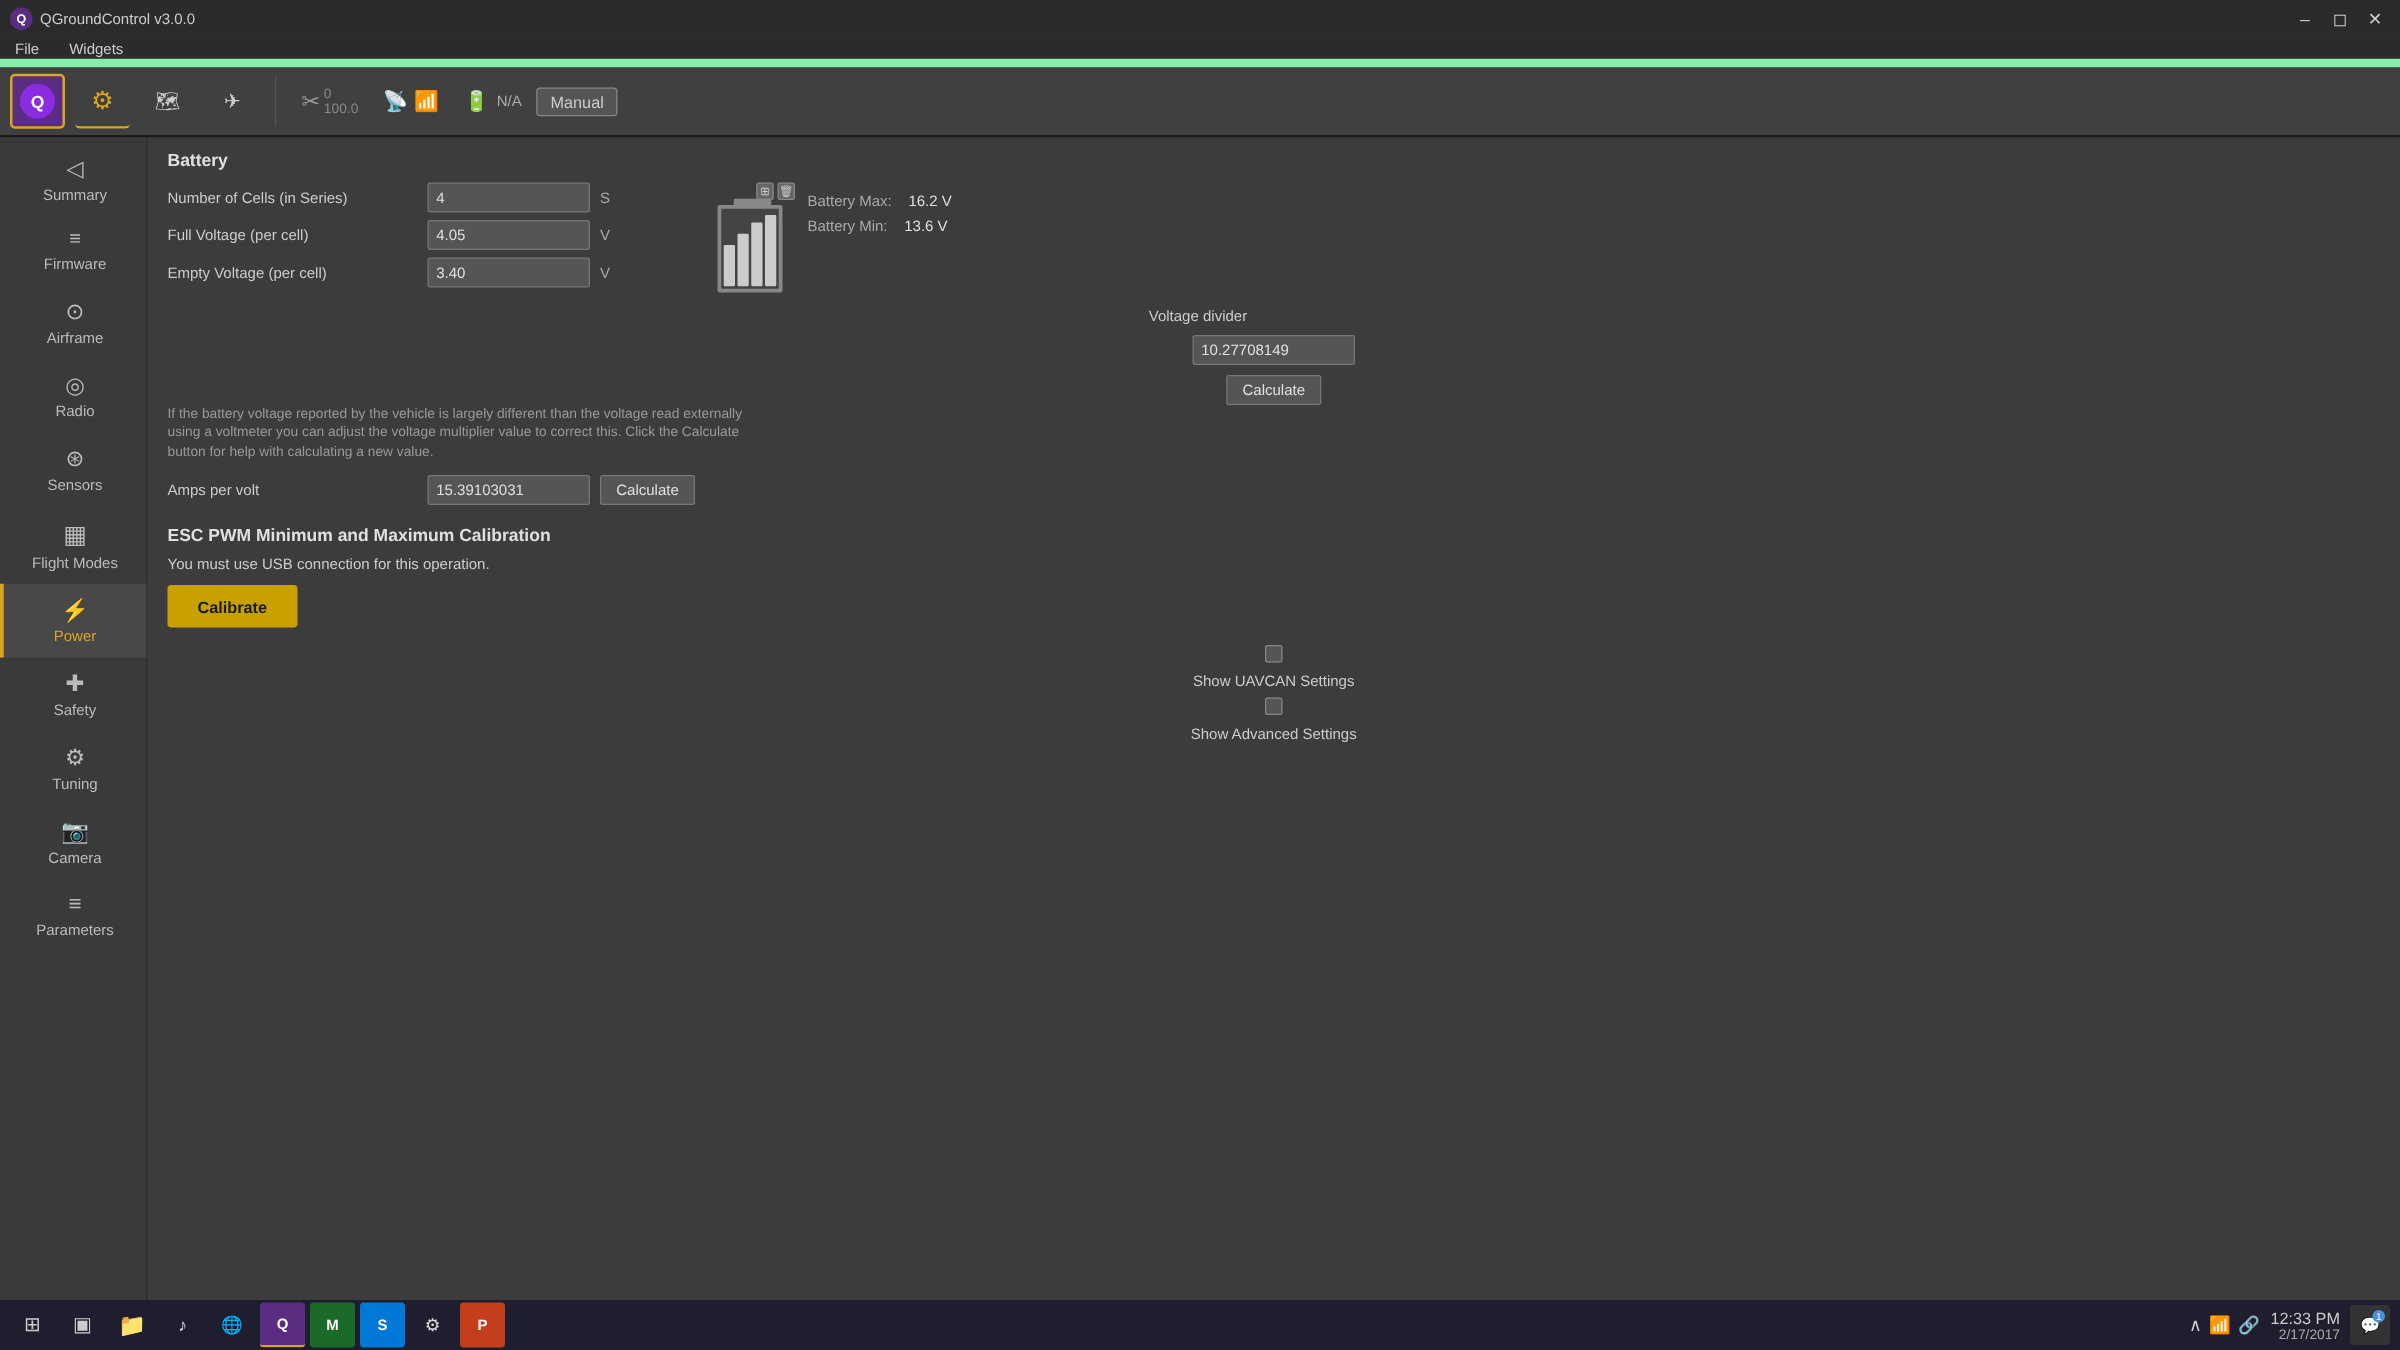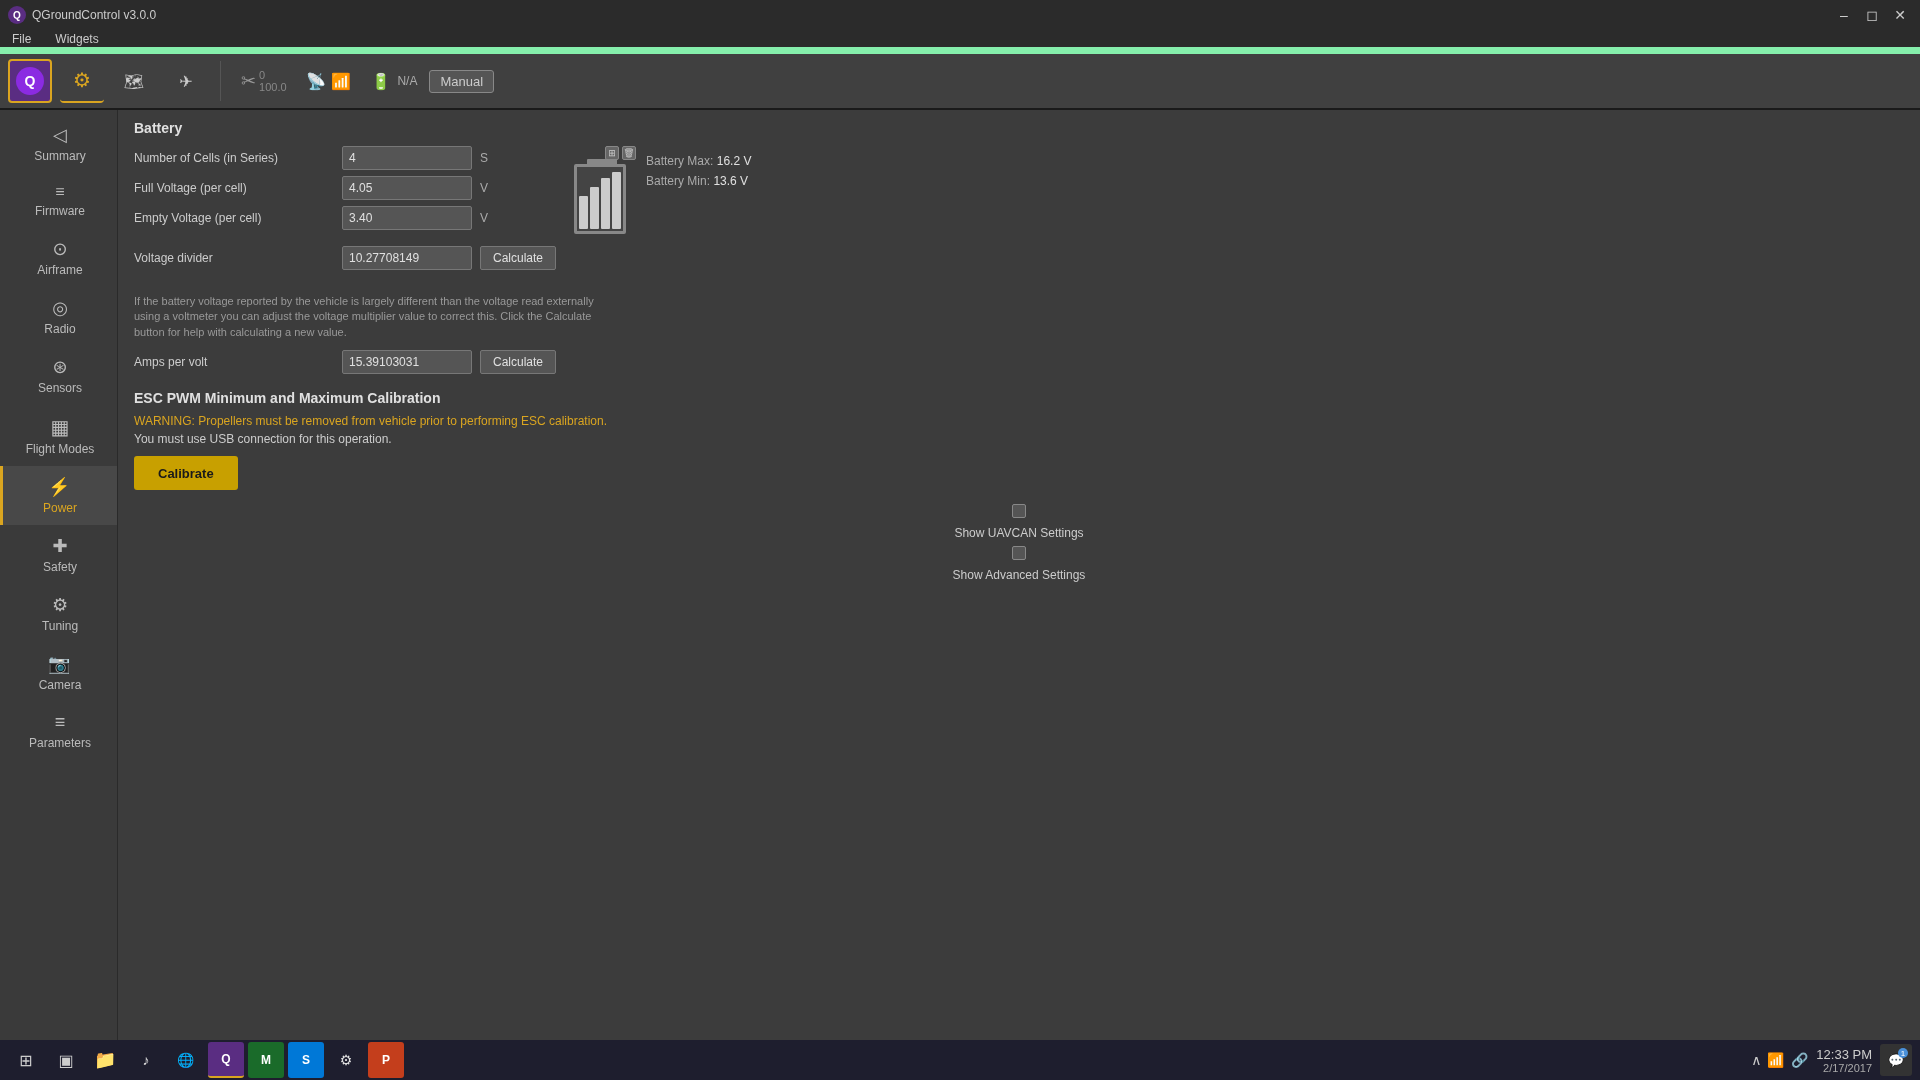--- a/index.html
+++ b/index.html
@@ -253,29 +253,30 @@
     }
     .battery-info-row {
       font-size: 12px;
       color: #ccc;
     }
     .battery-info-label {
       color: #aaa;
     }
     .battery-info-value {
       color: #e0e0e0;
-      margin-left: 0;
+      margin-left: 10px;
     }
 
     
     .voltage-divider-row {
       display: flex;
       align-items: center;
       gap: 8px;
-      margin-bottom: 24px;
+      margin-bottom: 0;
+      flex-direction: column;
     }
     .calc-btn {
       height: 24px;
       padding: 0 12px;
       background: #555;
       border: 1px solid #777;
       color: #e0e0e0;
       font-size: 12px;
       cursor: pointer;
       border-radius: 2px;
@@ -614,21 +615,20 @@
 
     <div class="amps-row">
       <span class="field-label">Amps per volt</span>
       <input class="field-input" type="text" value="15.39103031" style="">
       <button class="calc-btn">Calculate</button>
     </div>
 
 
     <div class="esc-section">
       <div class="esc-title">ESC PWM Minimum and Maximum Calibration</div>
-      <div class="warning-text">WARNING: Propellers must be removed from vehicle prior to performing ESC calibration.</div>
       <div class="note-text">You must use USB connection for this operation.</div>
       <button class="calibrate-btn">Calibrate</button>
     </div>
 
     <div class="checkbox-row">
       <input type="checkbox" class="checkbox-input" style="">
       <span class="checkbox-label">Show UAVCAN Settings</span>
     </div>
     <div class="checkbox-row">
       <input type="checkbox" class="checkbox-input" style="">

